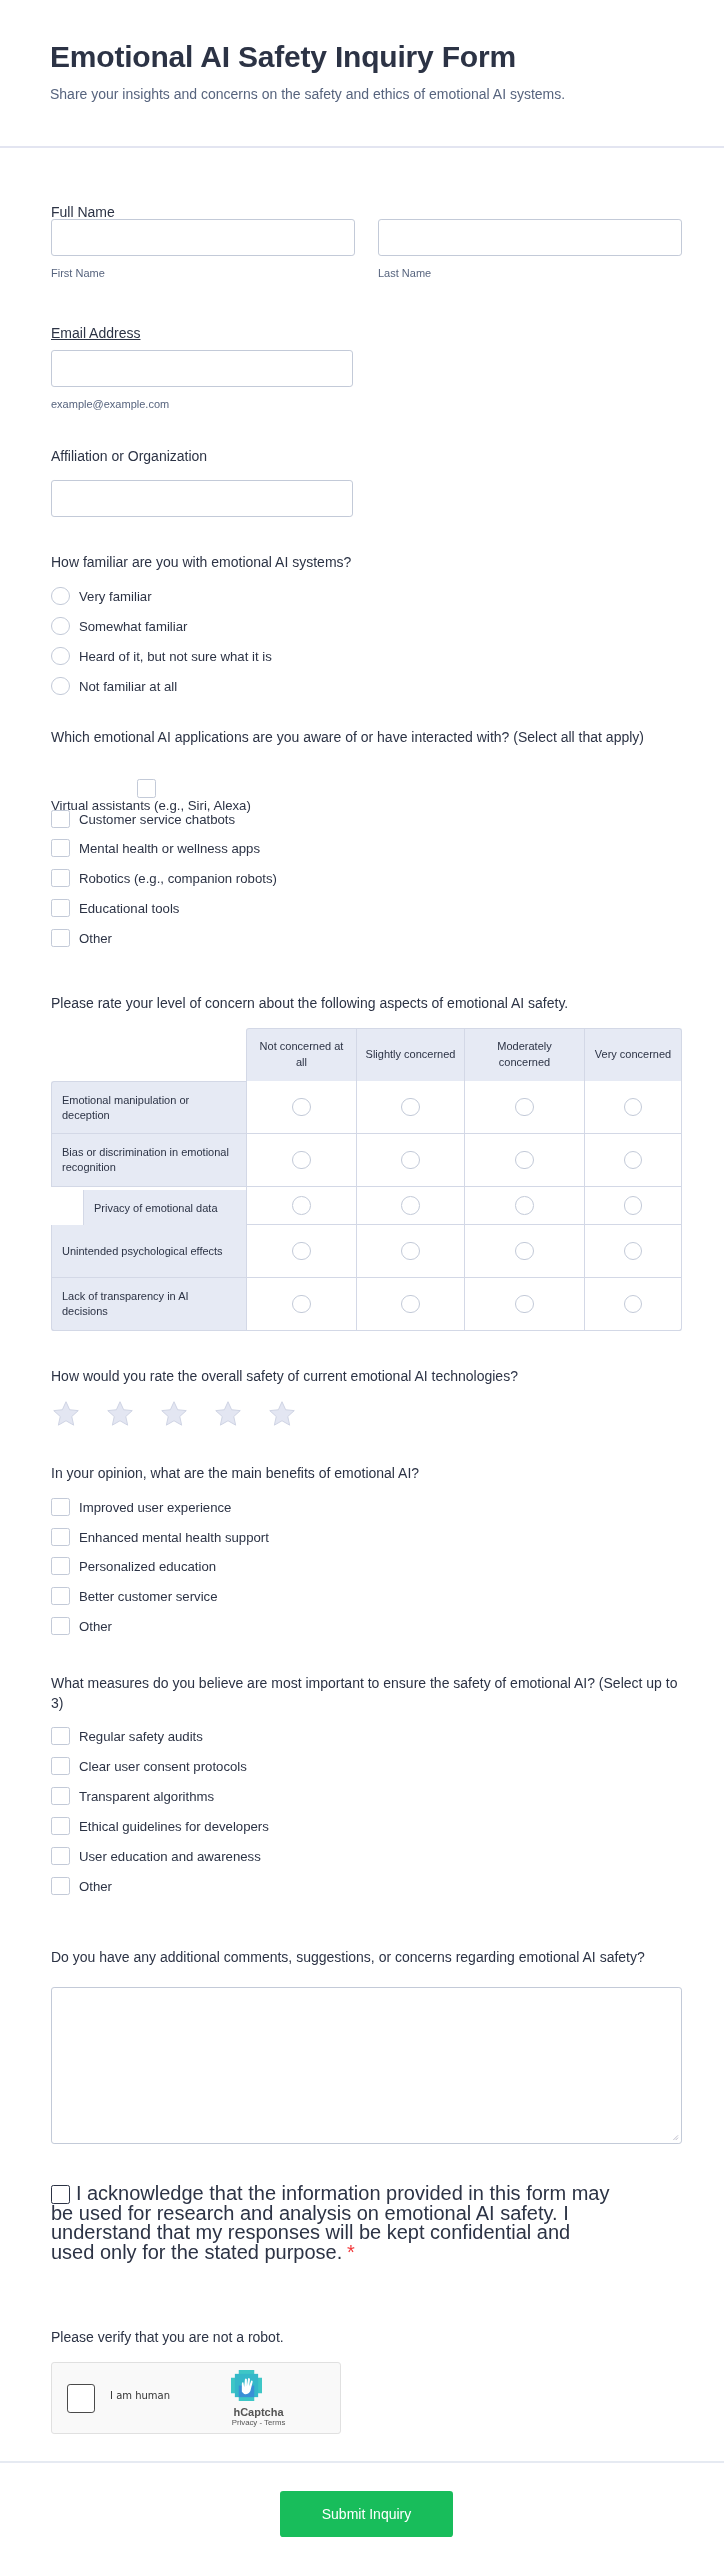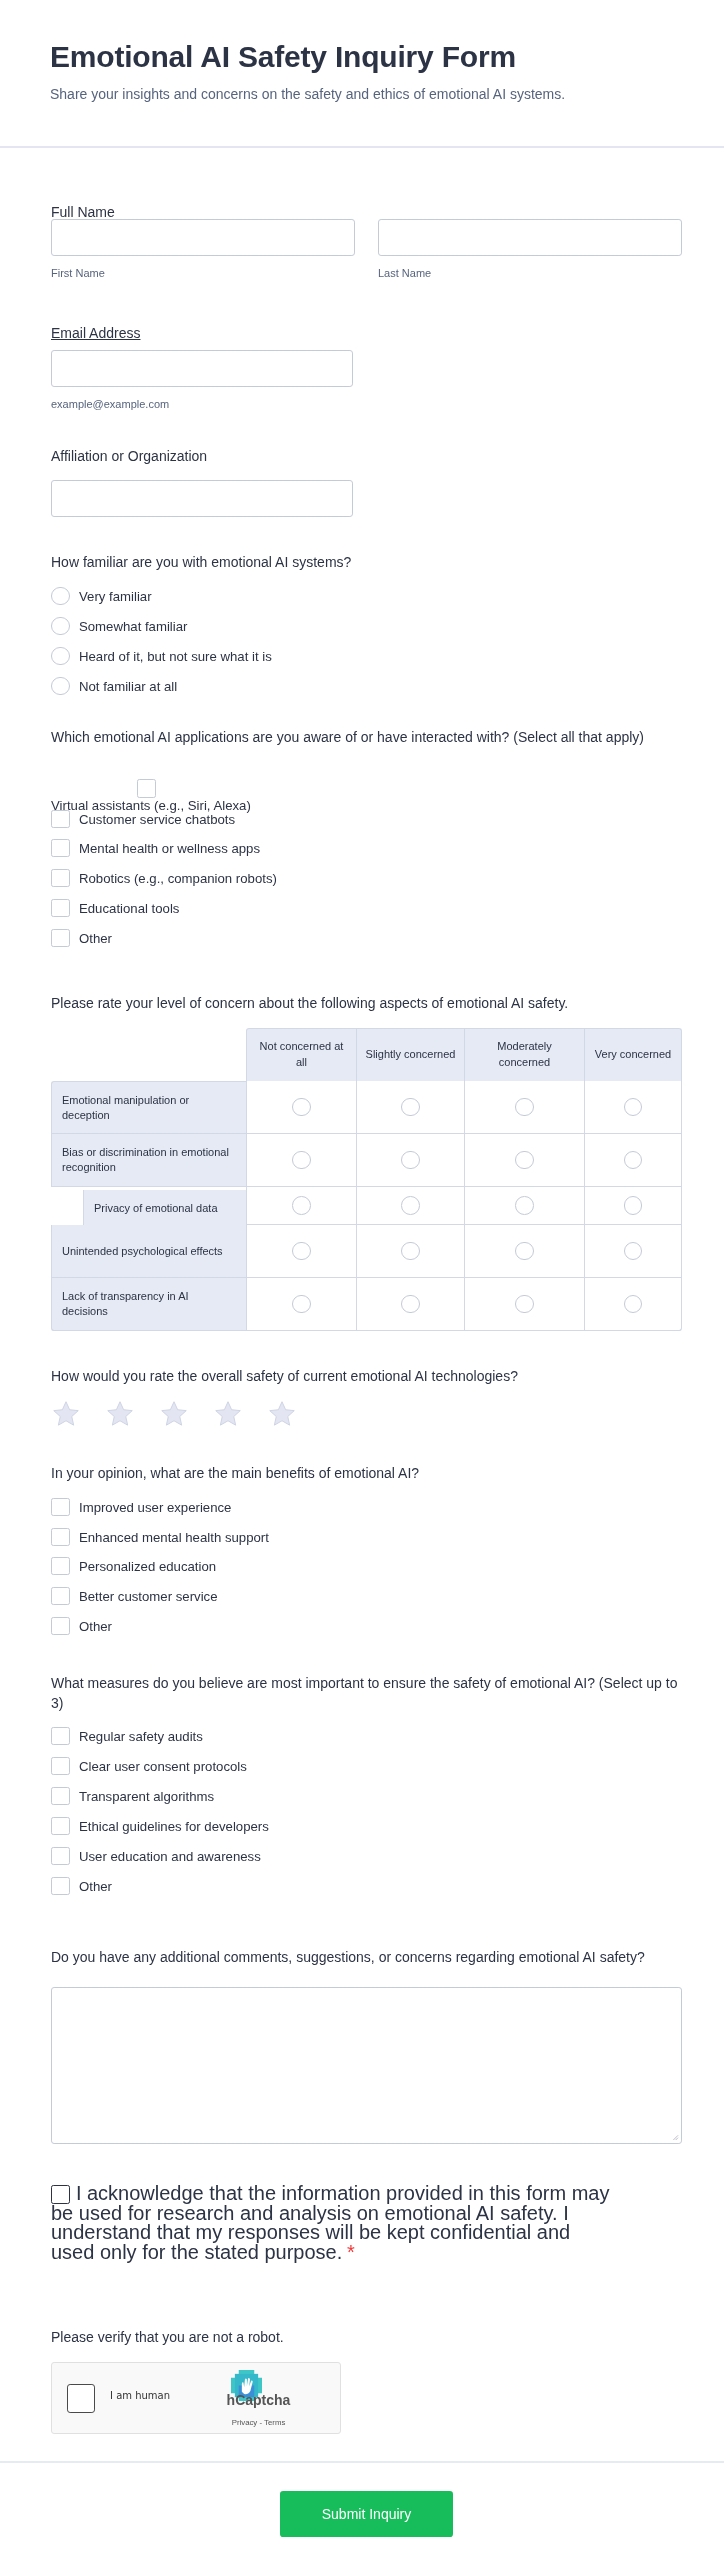--- a/index.html
+++ b/index.html
@@ -24,21 +24,21 @@
     .star { width: 30px; height: 30px; margin-right: 24px; }
     .textarea { left: 51px; top: 1987px; width: 631px; height: 157px; border: 1.2px solid #c3cad8; border-radius: 3.1px; background: #fff; }
     .resize { position: absolute; right: 2.3px; bottom: 2.3px; width: 7.8px; height: 7.8px; }
     .consent { left: 51px; top: 2184px; width: 561px; font-size: 20px; line-height: 19.5px; color: #2c3345; }
     .consent-box { display: inline-block; width: 18.7px; height: 18.7px; border: 1.6px solid #2c3345; border-radius: 2.3px; vertical-align: -3.9px; margin-right: 6.2px; background: #fff; }
     .req { color: #f23a3c; margin-left: 4.7px; }
     .captcha { left: 51px; top: 2362px; width: 290px; height: 72px; background: #f9f9f9; border: 0.8px solid #e0e0e0; border-radius: 3.1px; }
     .captcha-box { position: absolute; left: 15px; top: 21px; width: 28px; height: 29px; border: 1.2px solid #4a4a4a; border-radius: 3.1px; background: #fff; }
     .captcha-label { position: absolute; left: 58px; top: 27px; font-size: 10px; color: #333; font-family: "DejaVu Sans", sans-serif; }
     .captcha-logo { position: absolute; left: 179px; top: 7px; width: 31px; height: 31px; }
-    .captcha-brand { position: absolute; left: 156px; top: 29px; width: 101px; text-align: center; font-size: 14px; font-weight: bold; color: #555; }
+    .captcha-brand { position: absolute; left: 156px; top: 43px; width: 101px; text-align: center; font-size: 11px; font-weight: bold; color: #555; }
     .captcha-links { position: absolute; left: 156px; top: 55px; width: 101px; text-align: center; font-size: 7.8px; color: #555; }
     .submit { left: 280px; top: 2491px; width: 173px; height: 46px; background: #18bd5b; border-radius: 3.1px; color: #fff; font-size: 14px; border: none; display: flex; align-items: center; justify-content: center; font-family: "Liberation Sans", sans-serif; }
   </style>
 </head>
 <body>
 
 <h1 class="abs title">Emotional AI Safety Inquiry Form</h1>
 <div class="abs subtitle">Share your insights and concerns on the safety and ethics of emotional AI systems.</div>
 <div class="abs divider" style="top:146px;"></div>
 

